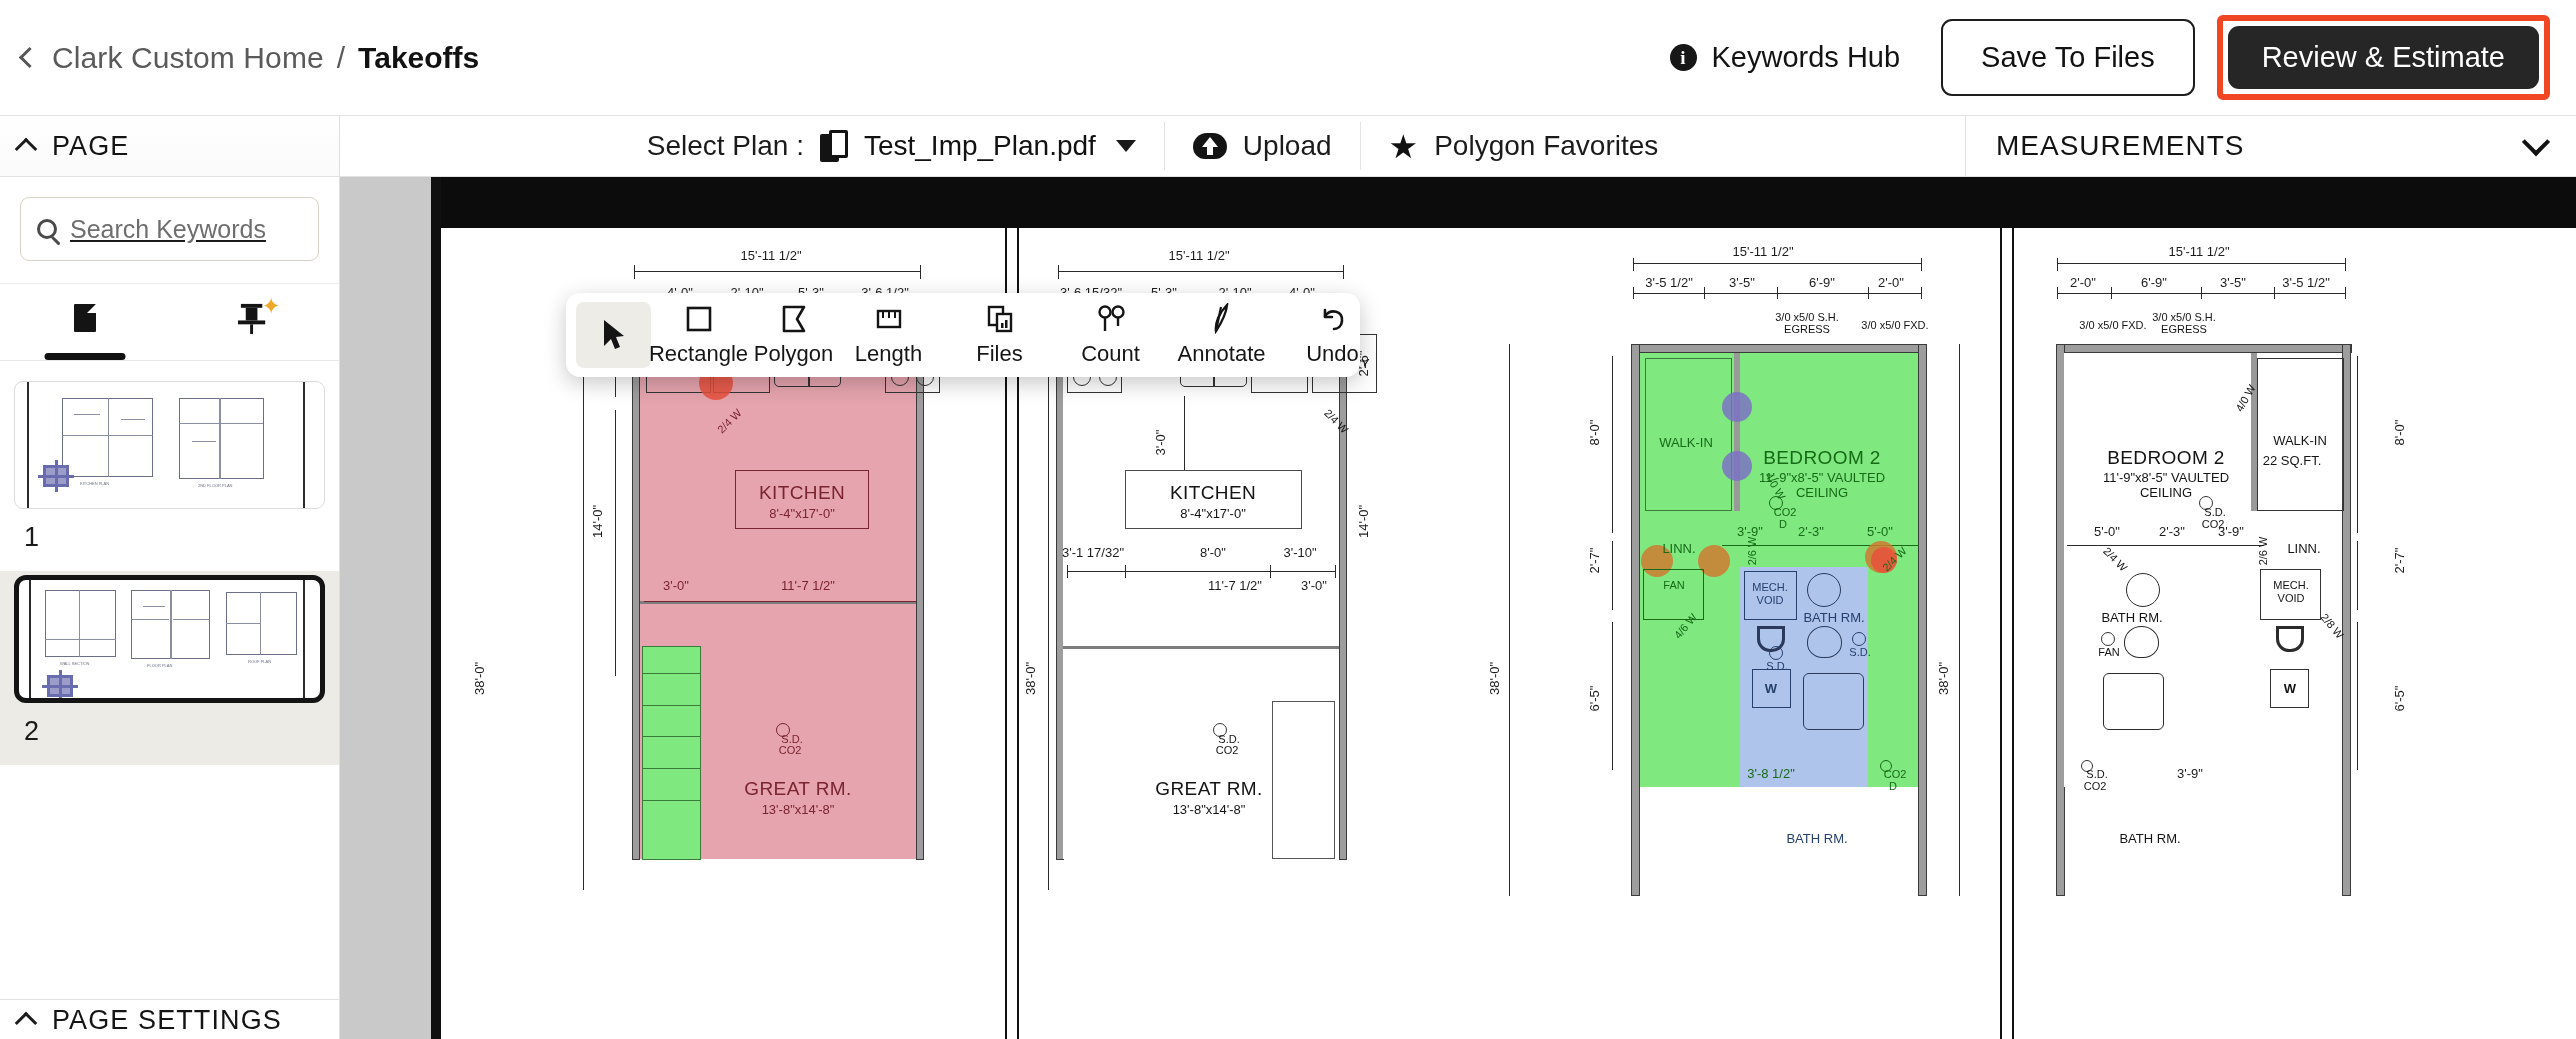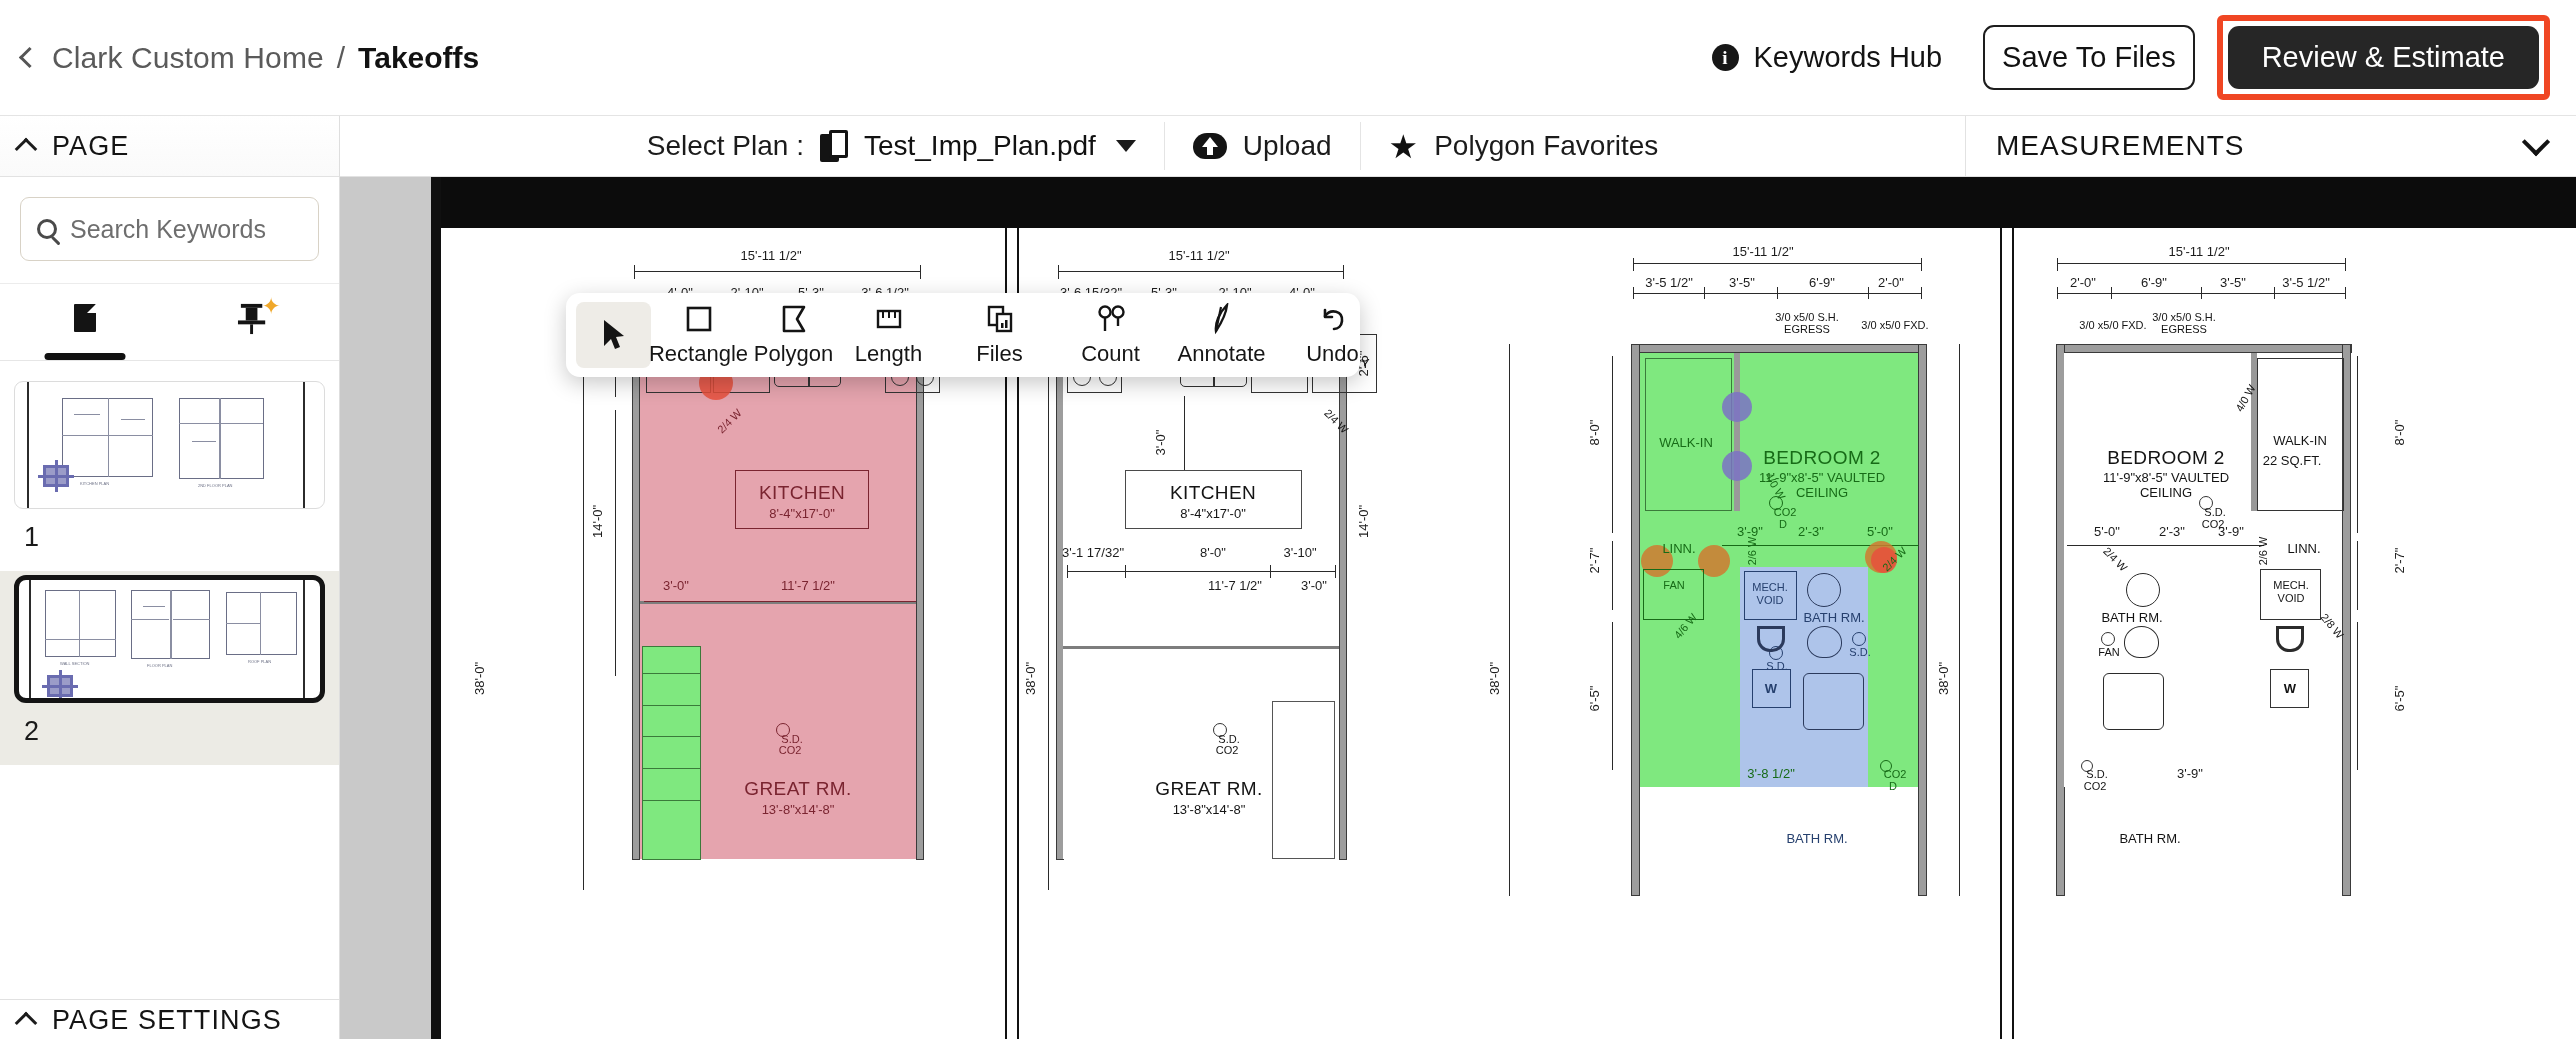--- a/index.html
+++ b/index.html
@@ -43,21 +43,21 @@
     width: 27px; height: 27px; border-radius: 50%;
     background: #171717; color: #fff;
     font-size: 19px; font-weight: bold;
     display: flex; align-items: center; justify-content: center;
     font-family: "Liberation Serif", serif;
   }
   .btn-outline {
     border: 2px solid #1d1d1d; border-radius: 11px;
     background: #fff; color: #111;
     font-size: 29px; font-family: "Liberation Sans", sans-serif;
-    padding: 0 17px; height: 65px;
+    padding: 0 38px; height: 77px;
     display: flex; align-items: center; justify-content: center;
     cursor: pointer; white-space: nowrap;
   }
   .review-holder {
     margin-left: 22px;
     border: 6px solid #f04623;
     padding: 5px;
     border-radius: 6px;
     background: #fff;
   }
@@ -93,21 +93,21 @@
     width: 16px; height: 16px;
     border-left: 3px solid #1c1c1c; border-top: 3px solid #1c1c1c;
     transform: rotate(45deg); margin-top: 6px;
   }
   .side-head-title { font-size: 27px; letter-spacing: 1.1px; color: #141414; }
 
   .search-zone { padding: 20px 20px 22px 20px; border-bottom: 1px solid #ececec; }
   .search-box {
     height: 64px; border: 1px solid #d8d2c6; border-radius: 9px;
     display: flex; align-items: center; gap: 13px;
-    padding: 0 16px; background: #fff;
+    padding: 0 16px; background: #fff; text-decoration: underline;
   }
   .mag {
     width: 20px; height: 20px; border: 3px solid #4a4a4a; border-radius: 50%;
     position: relative; flex: none;
   }
   .mag:after {
     content: ""; position: absolute; right: -7px; bottom: -6px;
     width: 11px; height: 3.4px; background: #4a4a4a;
     transform: rotate(45deg); border-radius: 2px;
   }

